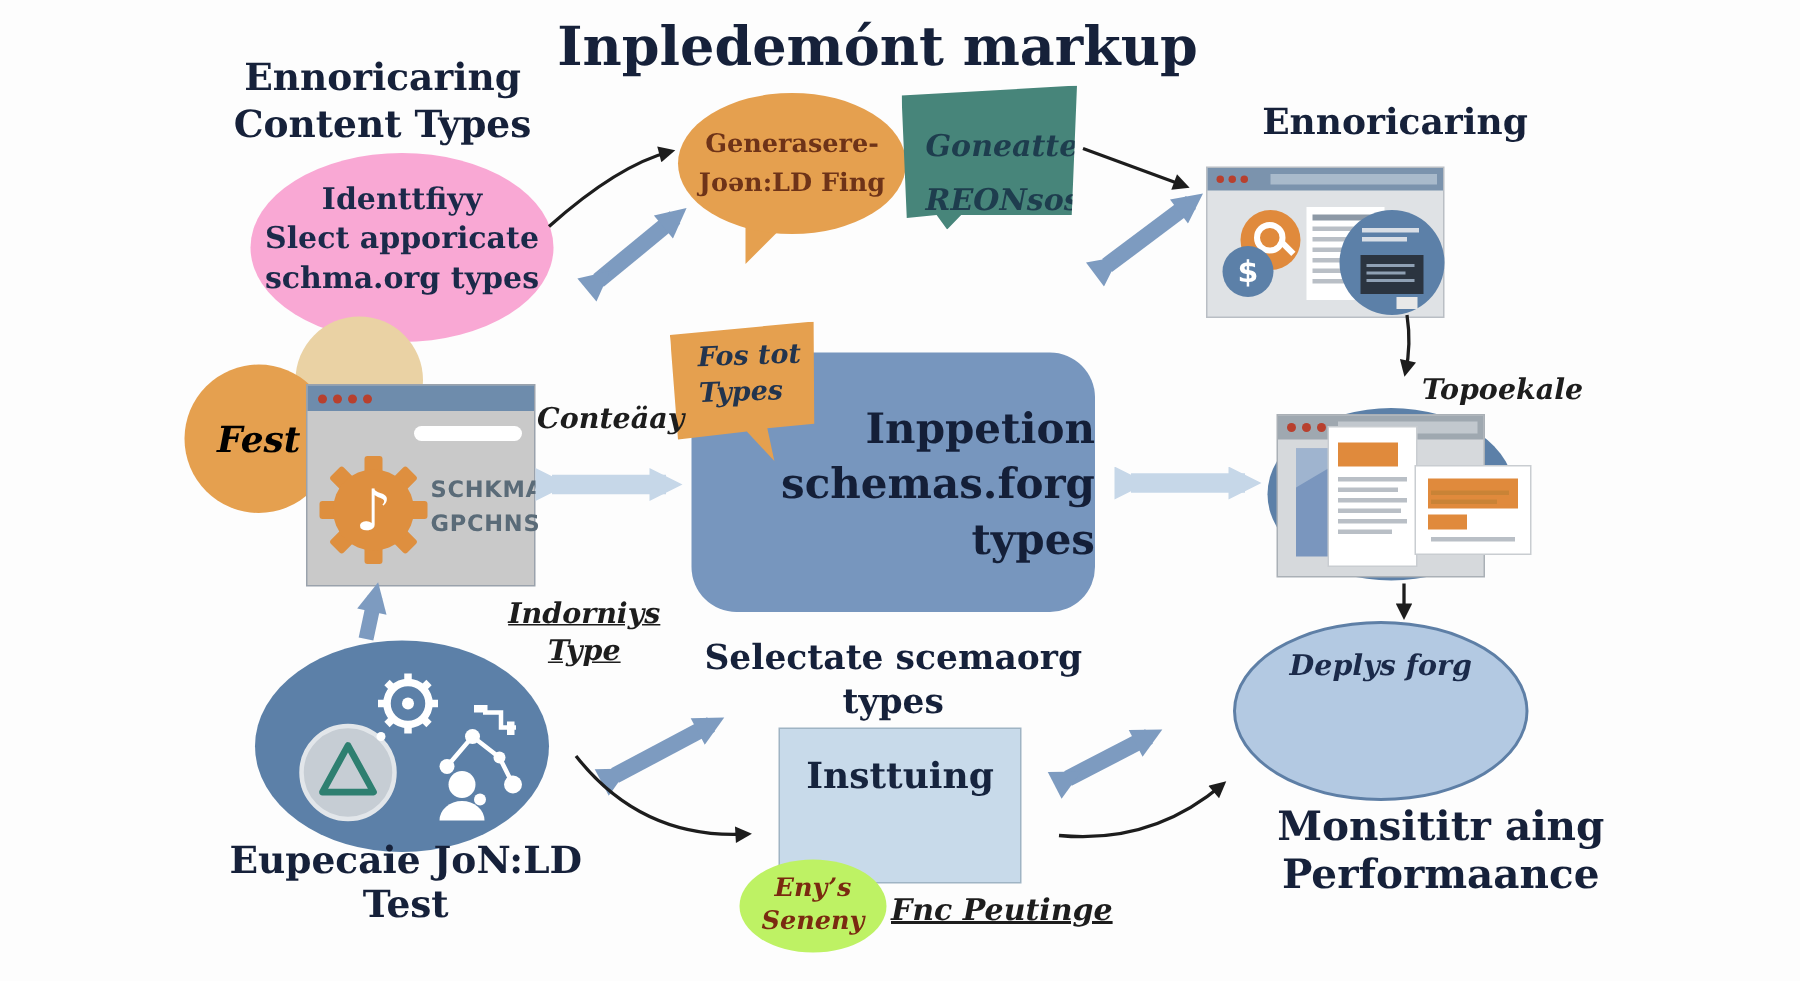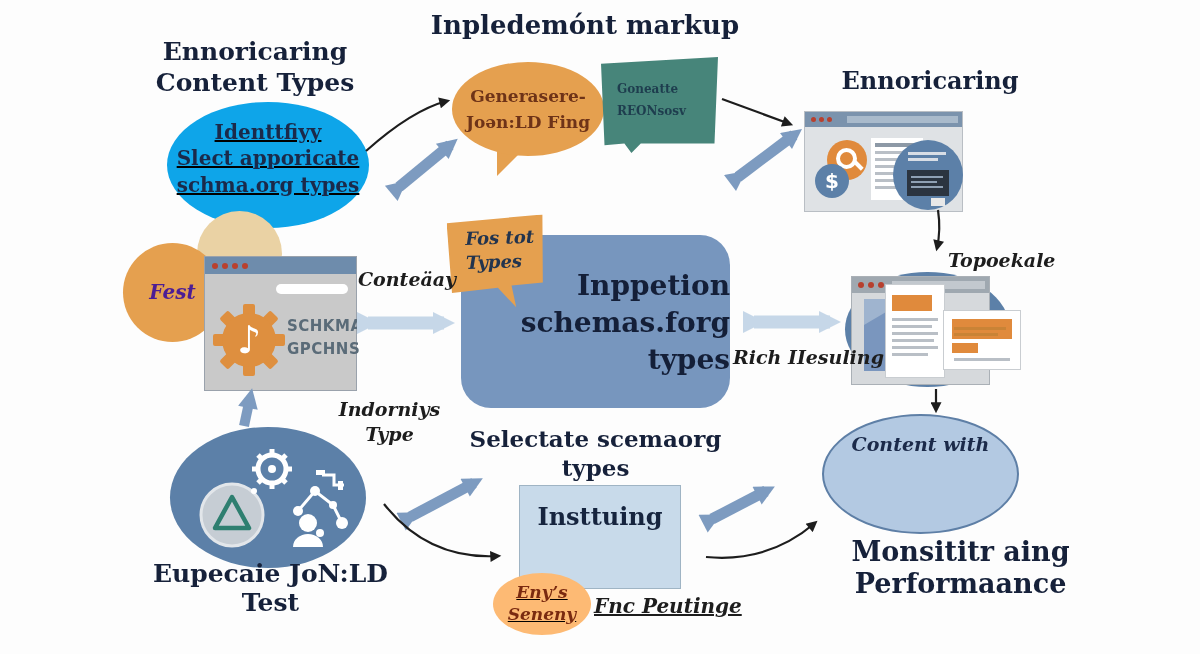--- a/index.html
+++ b/index.html
@@ -4,40 +4,40 @@
 <style>
   html,body{margin:0;padding:0;background:#ffffff;}
   .canvas{position:relative;width:1200px;height:654px;background:#fdfdfd;overflow:hidden;
           font-family:"DejaVu Serif", serif;}
   .abs{position:absolute;}
   .hd{font-weight:bold;color:#16213a;text-align:center;}
   .note{font-style:italic;font-weight:bold;color:#1d1d1d;}
   .ellipse{border-radius:50%;}
 
   
-  .title{left:300px;top:10px;width:570px;font-size:26px;}
+  .title{left:300px;top:10px;width:570px;font-size:36px;}
   .identify-hd{left:130px;top:36px;width:250px;font-size:25px;line-height:1.25;}
   .enno-hd{left:815px;top:66px;width:230px;font-size:24px;}
   .monitor-hd{left:843px;top:536px;width:235px;font-size:27px;line-height:1.18;}
   .eupecaie-hd{left:133px;top:559px;width:275px;font-size:25px;}
   .select-hd{left:468px;top:425px;width:255px;font-size:23px;line-height:1.25;}
 
   
-  .id-ellipse{left:167px;top:102px;width:202px;height:126px;background:#0ea5e9;text-decoration:underline;}
+  .id-ellipse{left:167px;top:102px;width:202px;height:126px;background:#f9a8d4;}
   .id-ellipse .txt{padding-top:17px;font-size:20px;line-height:1.32;font-weight:bold;color:#1b2a4a;text-align:center;}
 
   
   .orange-bubble{left:452px;top:62px;width:152px;height:94px;background:#e5a04f;}
   .orange-bubble .txt{padding-top:21px;font-size:17px;line-height:1.55;color:#6e3318;font-weight:bold;text-align:center;}
   .orange-tail{left:497px;top:146px;width:0;height:0;border-top:30px solid #e5a04f;border-right:30px solid transparent;}
 
   
   .green-bubble{left:601px;top:57px;width:117px;height:96px;background:#47857a;
     clip-path:polygon(0 7%,100% 0,97% 90%,34% 90%,26% 100%,20% 90%,3% 92%);}
-  .green-bubble .txt{padding:22px 0 0 16px;font-size:12px;line-height:1.8;color:#1e3d4e;font-weight:bold;}
+  .green-bubble .txt{padding:22px 0 0 16px;font-size:20px;line-height:1.8;color:#1e3d4e;font-style:italic;font-weight:bold;}
 
   
   .win{background:#dfe2e5;box-shadow:0 0 0 1px #b9bec4;}
   .titlebar{position:absolute;left:0;top:0;right:0;background:#7b93ad;}
   .dot{position:absolute;border-radius:50%;background:#b8402e;}
   .tstrip{position:absolute;background:#a9bacb;}
   .docline{position:absolute;background:#b9bfc6;height:3px;}
 
   
   .tr-win{left:805px;top:112px;width:157px;height:99px;}
@@ -65,53 +65,53 @@
   .rm-cardblock2{position:absolute;left:952px;top:343px;width:26px;height:10px;background:#e08a3c;}
 
   
   .lf-win{left:205px;top:257px;width:151px;height:133px;background:#c9c9c9;box-shadow:0 0 0 1px #9aa2ac;}
   .lf-search{position:absolute;left:276px;top:284px;width:72px;height:10px;background:#fff;border-radius:5px;}
   .lf-label{left:287px;top:315px;width:70px;font-family:"DejaVu Sans",sans-serif;font-weight:bold;
             font-size:15px;line-height:1.55;color:#5a6b78;letter-spacing:.5px;}
 
   
   .fest-circle{left:123px;top:243px;width:99px;height:99px;background:#e5a04f;}
-  .fest-circle .txt{font-style:italic;font-weight:bold;font-size:20px;color:#4c1d95;line-height:99px;text-align:center;}
+  .fest-circle .txt{font-style:italic;font-weight:bold;font-size:24px;color:#000000;line-height:99px;text-align:center;}
   .tan-circle{left:197px;top:211px;width:85px;height:85px;background:#ead2a4;}
 
   
   .sticky{left:448px;top:216px;width:98px;height:92px;background:#e5a04f;transform:rotate(-2deg);
     clip-path:polygon(0 6%,98% 0,96% 74%,64% 76%,68% 100%,50% 78%,3% 82%);}
   .sticky .txt{padding:10px 0 0 18px;font-size:18px;line-height:1.35;font-style:italic;font-weight:bold;color:#22344e;}
 
   
   .center-box{left:461px;top:235px;width:269px;height:173px;border-radius:30px;background:#7796be;}
   .center-box .txt{padding-top:33px;font-size:28px;line-height:1.32;font-weight:bold;color:#141f38;text-align:right;}
 
   
   .gen-box{left:520px;top:486px;width:160px;height:102px;background:#c8daea;box-shadow:0 0 0 1px #9fb4c4;text-align:center;}
   .gen-box .l1{margin-top:16px;font-size:24px;font-weight:bold;color:#16243e;}
   .gen-box .l2{margin-top:4px;font-size:19px;font-weight:bold;color:#1a3a5e;}
 
   
-  .enys{left:493px;top:573px;width:98px;height:62px;background:#fdba74;text-decoration:underline;}
+  .enys{left:493px;top:573px;width:98px;height:62px;background:#bef264;}
   .enys .txt{padding-top:8px;font-size:17px;line-height:1.3;font-style:italic;font-weight:bold;color:#7a2a10;text-align:center;}
 
   
   .bl-ellipse{left:170px;top:427px;width:196px;height:141px;background:#5c80a8;}
 
   
   .deploy{left:822px;top:414px;width:197px;height:120px;background:#b3c9e2;border:2px solid #5e7fa6;box-sizing:border-box;}
   .deploy .txt{padding-top:15px;font-size:19px;line-height:1.42;font-style:italic;font-weight:bold;color:#1b2a4a;text-align:center;}
 
   
   .n-conteaay{left:358px;top:268px;font-size:19px;}
   .n-topoekale{left:948px;top:249px;font-size:19px;}
   .n-rich{left:733px;top:346px;font-size:19px;}
-  .n-indorniys{left:322px;top:397px;width:135px;font-size:19px;text-align:center;line-height:1.3;}
+  .n-indorniys{left:322px;top:397px;width:135px;font-size:19px;text-align:center;line-height:1.3;text-decoration:underline;}
   .n-fnc{left:594px;top:594px;font-size:20px;text-decoration:underline;}
 
   svg.overlay{position:absolute;left:0;top:0;z-index:6;pointer-events:none;}
 </style>
 </head>
 <body>
 
 <div class="canvas">
 
   <div class="abs hd title">Inpledemónt markup</div>
@@ -239,21 +239,20 @@
   </div>
   <div class="abs sticky">
     <div class="txt">
       <div>Fos tot</div>
       <div>Types</div>
     </div>
   </div>
 
   <div class="abs note n-conteaay">Conteäay</div>
   <div class="abs note n-topoekale">Topoekale</div>
-  <div class="abs note n-rich">Rich IIesuling</div>
   <div class="abs note n-indorniys">
     <div>Indorniys</div>
     <div>Type</div>
   </div>
   <div class="abs note n-fnc">Fnc Peutinge</div>
 
   <div class="abs hd select-hd">
     <div>Selectate scemaorg</div>
     <div>types</div>
   </div>
@@ -301,21 +300,21 @@
     </g>
     <g fill="#ffffff">
       <circle cx="138" cy="96" r="9"></circle>
       <path d="M123,120 a15,13 0 0 1 30,0 z"></path>
     </g>
   </svg>
   <div class="abs hd eupecaie-hd">Eupecaie JoN:LD Test</div>
 
   <div class="abs ellipse deploy">
     <div class="txt">
-      <div>Content with</div>
+      <div>Deplys forg</div>
     </div>
   </div>
   <div class="abs hd monitor-hd">
     <div>Monsititr aing</div>
     <div>Performaance</div>
   </div>
 
   <svg class="overlay" width="1200" height="654" viewBox="0 0 1200 654">
     <defs>
       <marker id="mSteel" viewBox="0 0 10 10" refX="5" refY="5" markerWidth="24" markerHeight="20" orient="auto" markerUnits="userSpaceOnUse">

